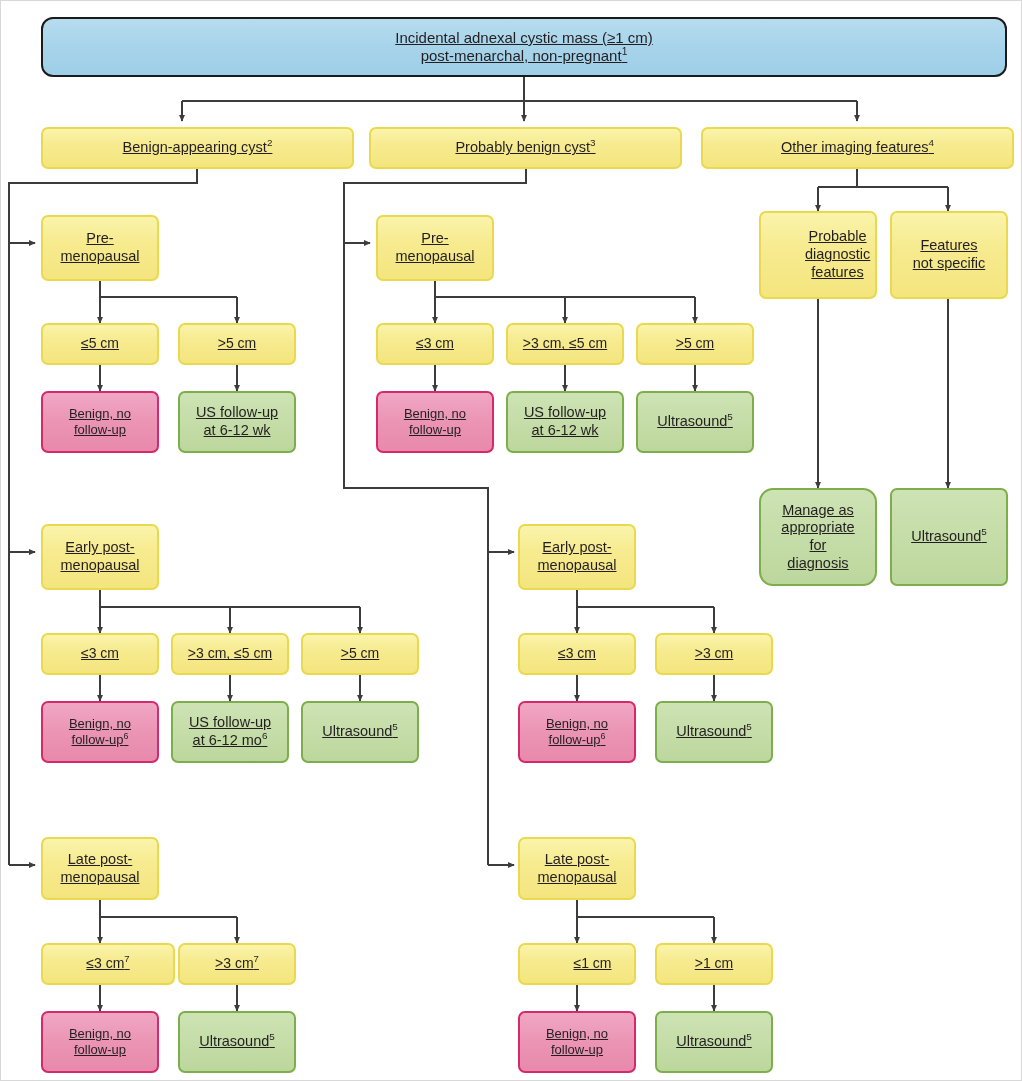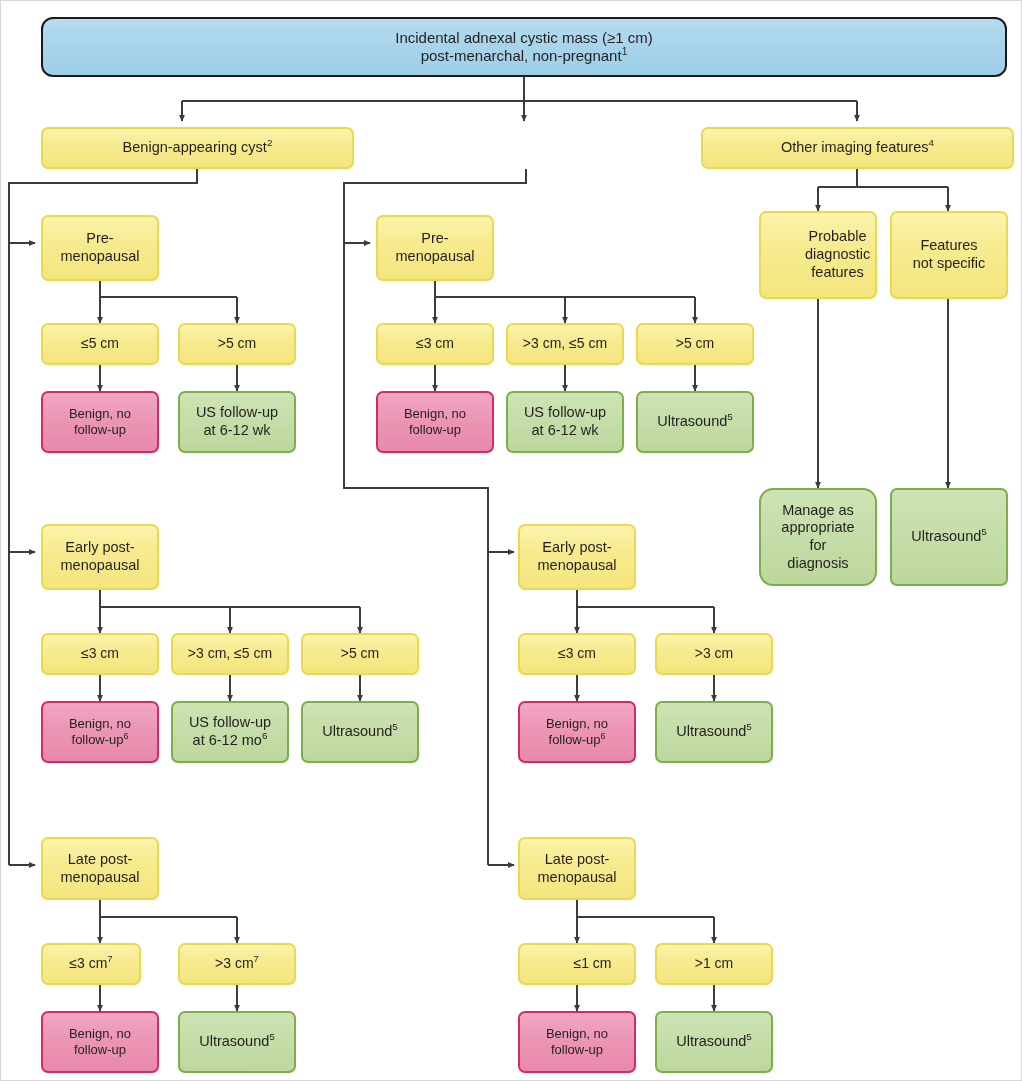--- a/index.html
+++ b/index.html
@@ -33,21 +33,21 @@
     display: flex;
     align-items: center;
     justify-content: center;
     text-align: center;
     border-radius: 7px;
     color: #231f20;
     line-height: 1.22;
     padding: 2px 5px;
     z-index: 2;
   }
-  .node .lbl { display: block; width: 100%; }
+  .node .lbl { display: block; width: 100%; text-decoration: underline; }
   .node sup { font-size: 0.68em; vertical-align: super; line-height: 0; }
 
   
   .n-header {
     background: linear-gradient(180deg,#b6dcef 0%,#a6d3ea 55%,#9ecfe8 100%);
     border: 2.5px solid #1b1b1b;
     border-radius: 12px;
     font-size: 15px;
   }
   .n-yellow {
@@ -148,20 +148,23 @@
   <div class="node n-header" style="left:40px; top:16px; width:966px; height:60px;">
     <span class="lbl">
       <span>Incidental adnexal cystic mass (≥1 cm)</span><br>
       <span>post-menarchal, non-pregnant</span><sup>1</sup>
     </span>
   </div>
 
   <div class="node n-yellow" style="left:40px; top:126px; width:313px; height:42px;">
     <span class="lbl"><span>Benign-appearing cyst</span><sup>2</sup></span>
   </div>
+  <div class="node n-yellow" style="left:368px; top:126px; width:313px; height:42px;">
+    <span class="lbl"><span>Probably benign cyst</span><sup>3</sup></span>
+  </div>
   <div class="node n-yellow" style="left:700px; top:126px; width:313px; height:42px;">
     <span class="lbl"><span>Other imaging features</span><sup>4</sup></span>
   </div>
 
   <div class="node n-yellow" style="left:40px; top:214px; width:118px; height:66px;">
     <span class="lbl">
       <span>Pre-</span><br>
       <span>menopausal</span>
     </span>
   </div>
@@ -216,21 +219,21 @@
       <span>Ultrasound</span><sup>5</sup>
     </span>
   </div>
 
   <div class="node n-yellow" style="left:40px; top:836px; width:118px; height:63px;">
     <span class="lbl">
       <span>Late post-</span><br>
       <span>menopausal</span>
     </span>
   </div>
-  <div class="node n-yellow n-yellow-sm" style="left:40px; top:942px; width:100px; height:42px;">
+  <div class="node n-yellow n-yellow-sm" style="left:40px; top:942px; width:134px; height:42px;">
     <span class="lbl"><span>≤3 cm</span><sup>7</sup></span>
   </div>
   <div class="node n-yellow n-yellow-sm" style="left:177px; top:942px; width:118px; height:42px;">
     <span class="lbl"><span>&gt;3 cm</span><sup>7</sup></span>
   </div>
   <div class="node n-pink" style="left:40px; top:1010px; width:118px; height:62px;">
     <span class="lbl">
       <span>Benign, no</span><br>
       <span>follow-up</span><sup></sup>
     </span>

